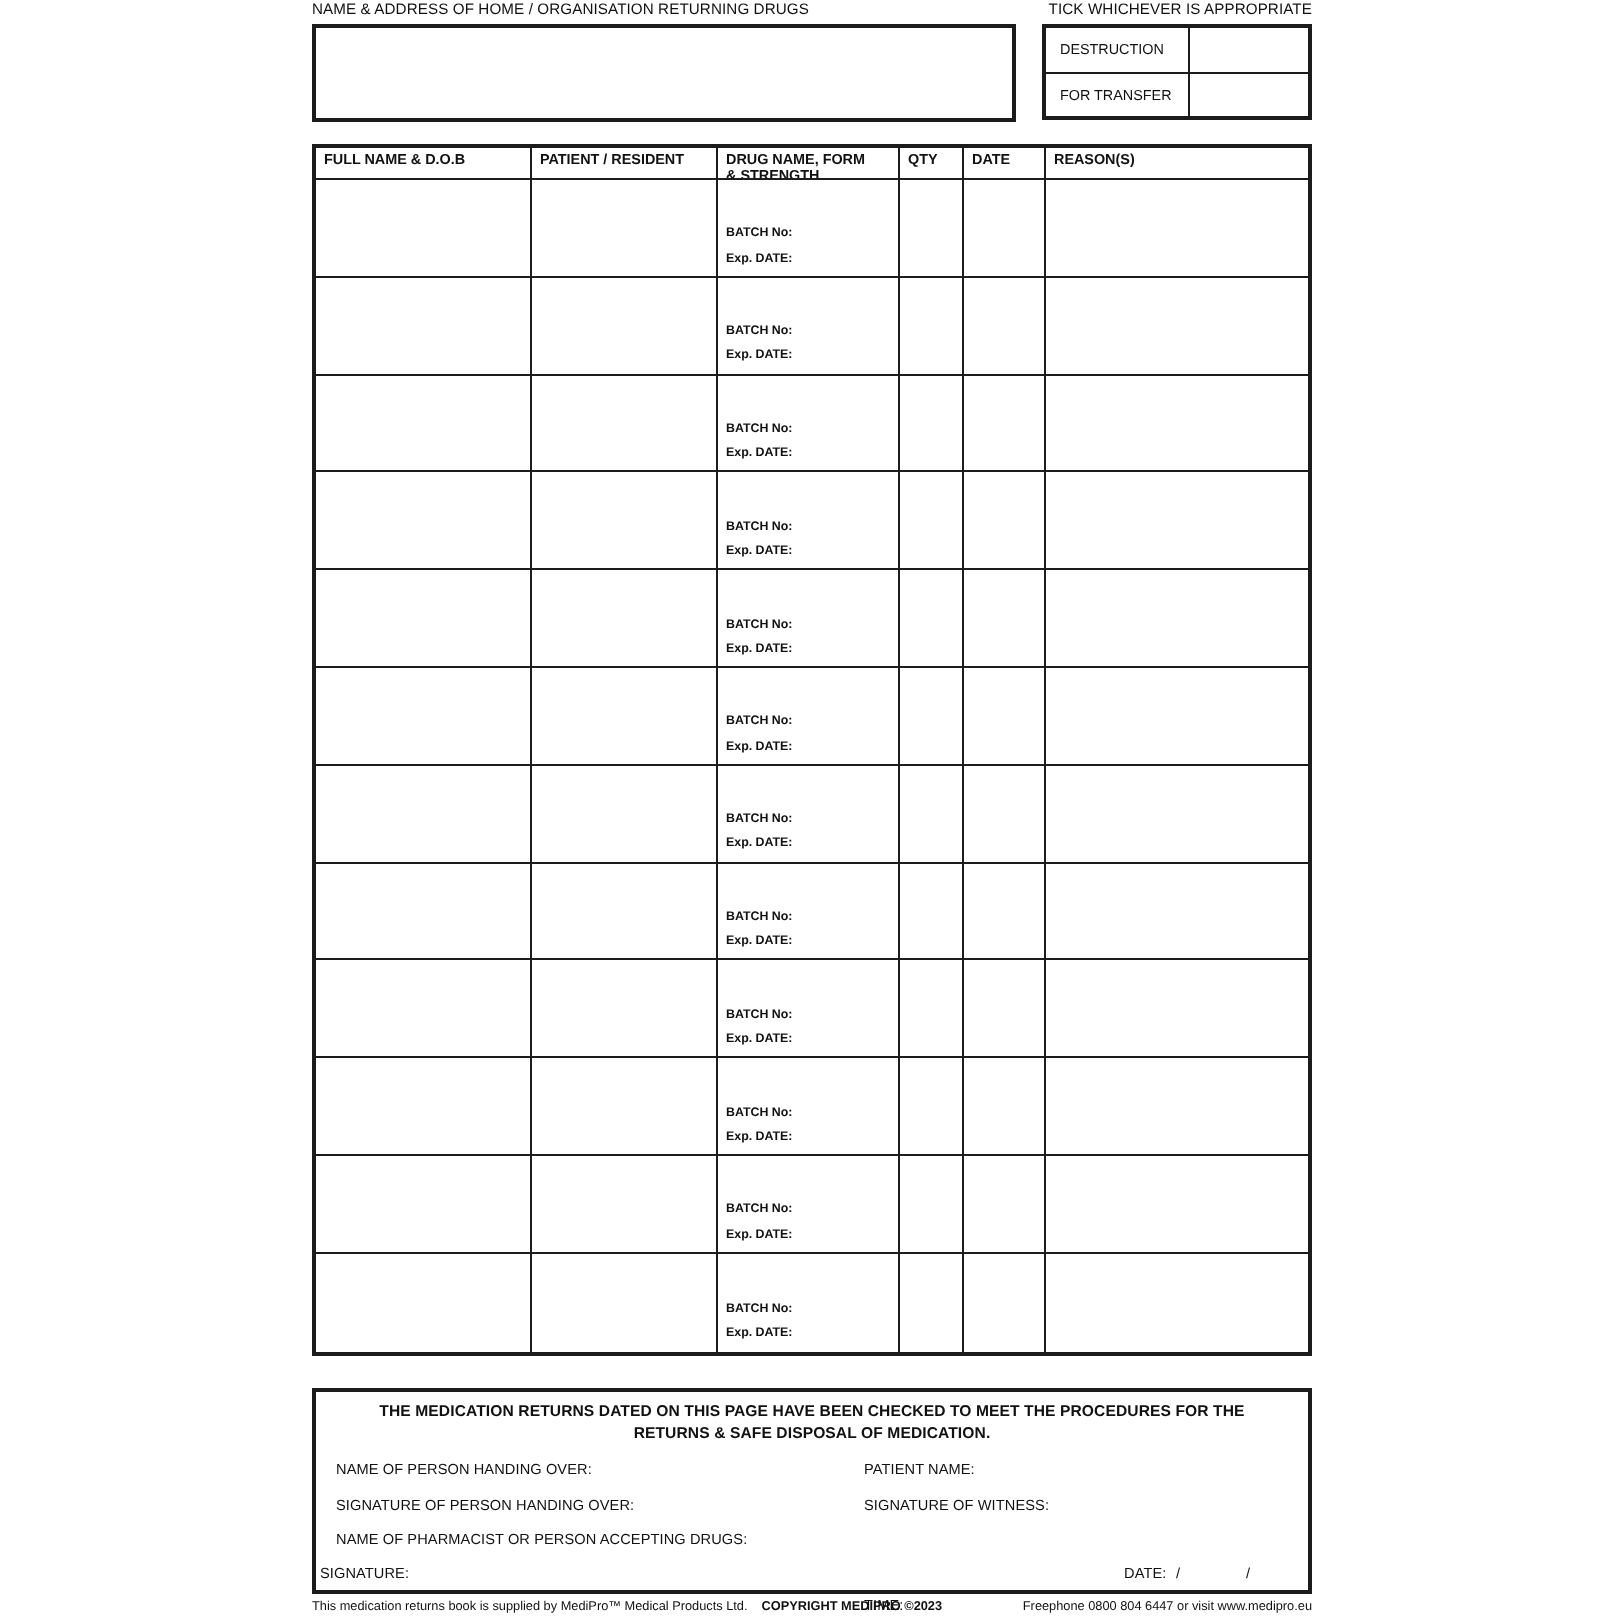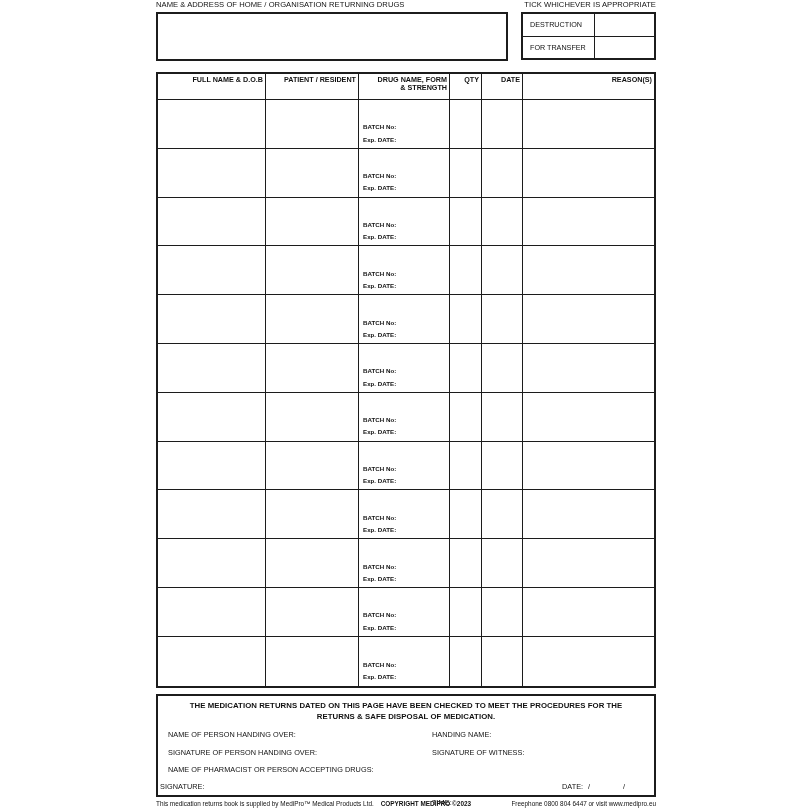--- a/index.html
+++ b/index.html
@@ -33,21 +33,21 @@
     font-size: 7.2px; font-weight: normal;
   }
   .tick-cell { flex: 1; }
 
   
   .main-table {
     position: absolute; left: 156px; top: 72px; width: 500px;
     border: 2px solid #1c1c1c; background: #ffffff;
   }
   .trow { display: grid; grid-template-columns: 108px 93px 91px 32px 41px 1fr; }
-  .thead-row { height: 26px; text-align: right; }
+  .thead-row { height: 16px; }
   .tbody .trow { height: 48.8px; }
   .cell {
     border-right: 1px solid #1c1c1c; border-bottom: 1px solid #1c1c1c;
     overflow: hidden;
   }
   .cell:last-child { border-right: none; }
   .tbody .trow:last-child .cell { border-bottom: none; }
   .hcell {
     font-size: 7.2px; font-weight: bold; line-height: 1.18;
     padding: 2px 2px 0 4px; white-space: pre-line;
@@ -251,21 +251,21 @@
     <div class="cell"></div>
     <div class="cell"></div>
   </div>
 </div>
 </div>
 
 <div class="cert-box">
   <div class="cert-title">THE MEDICATION RETURNS DATED ON THIS PAGE HAVE BEEN CHECKED TO MEET THE PROCEDURES FOR THE
 RETURNS &amp; SAFE DISPOSAL OF MEDICATION.</div>
   <span class="cert-label" style="left:10px; top:34px;">NAME OF PERSON HANDING OVER:</span>
-  <span class="cert-label" style="left:274px; top:34px;">HANDING NAME:</span>
+  <span class="cert-label" style="left:274px; top:34px;">PATIENT NAME:</span>
   <span class="cert-label" style="left:10px; top:52px;">SIGNATURE OF PERSON HANDING OVER:</span>
   <span class="cert-label" style="left:274px; top:52px;">SIGNATURE OF WITNESS:</span>
   <span class="cert-label" style="left:10px; top:69px;">NAME OF PHARMACIST OR PERSON ACCEPTING DRUGS:</span>
   <span class="cert-label" style="left:2px; top:86px;">SIGNATURE:</span>
   <span class="cert-label" style="left:274px; top:86px;margin-top:16px;">TIME:</span>
   <span class="cert-label" style="left:404px; top:86px;">DATE:</span>
   <span class="cert-label" style="left:430px; top:86px;">/</span>
   <span class="cert-label" style="left:465px; top:86px;">/</span>
 </div>
 

